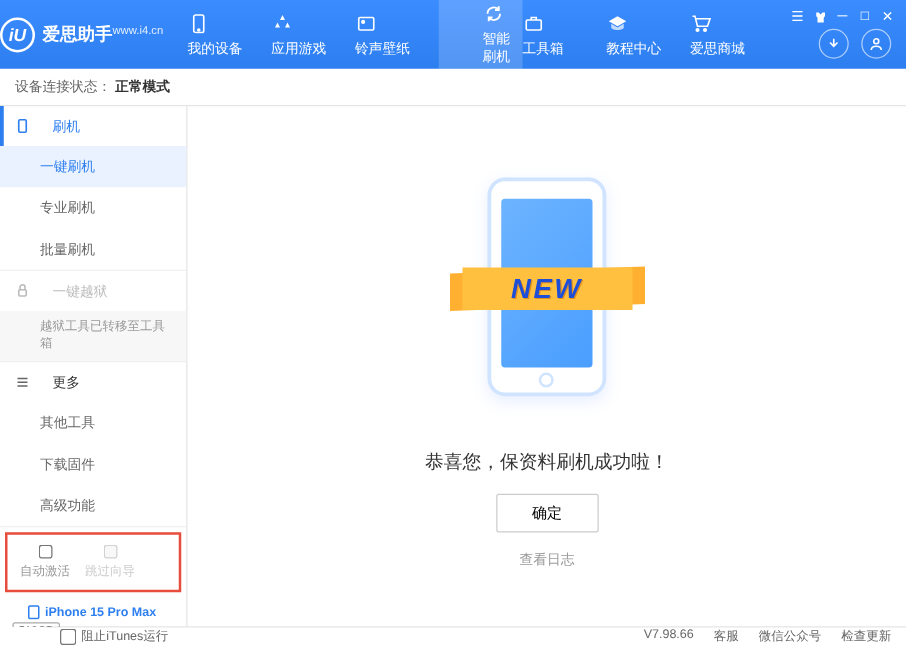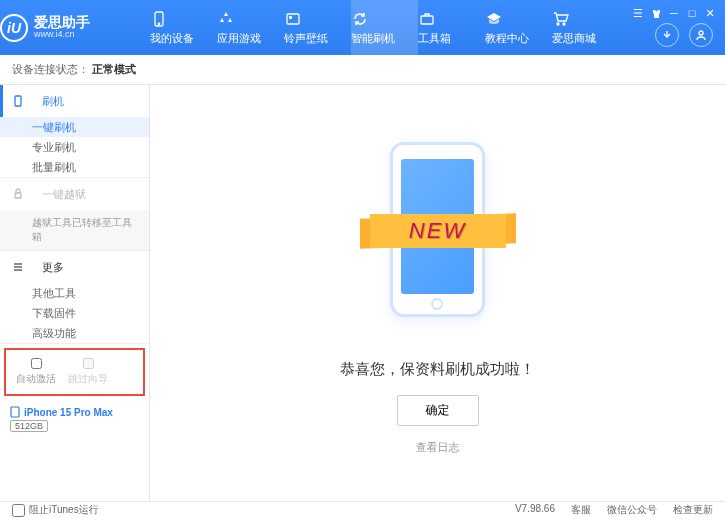--- a/index.html
+++ b/index.html
@@ -1,60 +1,60 @@
 <!DOCTYPE html>
 <html><head>
 <meta charset="utf-8">
 <style>
 *{margin:0;padding:0;box-sizing:border-box;font-family:"Microsoft YaHei",Arial,sans-serif;}
 body{width:725px;height:527px;overflow:hidden;background:#fff;}
 .header{height:55px;background:linear-gradient(to bottom,#3b8cff,#2d7ff0);display:flex;align-items:center;color:#fff;position:relative;}
 .logo-area{display:flex;align-items:center;padding:0 0;width:150px;}
 .logo-circle{width:28px;height:28px;border:2px solid #fff;border-radius:50%;display:flex;align-items:center;justify-content:center;font-weight:bold;font-style:italic;font-size:14px;margin-right:6px;}
-.logo-text{display:flex;flex-direction:column;line-height:1.1;}
+.logo-text{display:flex;flex-direction:row;line-height:1.1;}
 .logo-title{font-size:14px;font-weight:bold;}
 .logo-url{font-size:9px;opacity:0.85;}
 .nav{display:flex;height:100%;}
 .nav-item{width:67px;display:flex;flex-direction:column;align-items:flex-start;justify-content:center;font-size:11px;cursor:pointer;}
-.nav-item.active{background:rgba(255,255,255,0.18);}
+.nav-item.active{background:rgba(255,255,255,0.18);padding-left:35px;}
 .nav-icon{width:18px;height:18px;margin-bottom:3px;display:flex;align-items:center;justify-content:center;}
 .header-right{position:absolute;right:8px;top:6px;display:flex;align-items:center;gap:6px;}
 .win-ctrl{display:flex;gap:4px;font-size:11px;}
 .win-btn{width:14px;height:14px;display:flex;align-items:center;justify-content:center;cursor:pointer;}
 .header-circles{position:absolute;right:12px;bottom:8px;display:flex;gap:10px;}
 .circle-btn{width:24px;height:24px;border:1.5px solid rgba(255,255,255,0.6);border-radius:50%;display:flex;align-items:center;justify-content:center;cursor:pointer;}
 .status-bar{height:30px;border-bottom:1px solid #e5e5e5;display:flex;align-items:center;padding:13px 12px;font-size:11px;color:#666;}
 .status-val{color:#333;font-weight:bold;margin-left:3px;}
 .body{display:flex;height:416px;}
 .sidebar{width:150px;border-right:1px solid #e5e5e5;overflow-y:auto;font-size:11px;}
 .side-section{border-bottom:1px solid #f0f0f0;}
 .side-header{height:32px;display:flex;align-items:center;padding:0 12px;color:#333;cursor:pointer;gap:18px;}
 .side-header.active{border-left:3px solid #2d7ff0;color:#2d7ff0;padding-left:9px;}
-.side-item{height:20px;display:flex;align-items:center;padding-left:32px;color:#666;cursor:pointer;}
+.side-item{height:33px;display:flex;align-items:center;padding-left:32px;color:#666;cursor:pointer;}
 .side-item.active{background:#eaf2ff;color:#2d7ff0;}
 .side-note{padding:6px 12px 6px 32px;color:#999;font-size:10px;background:#f7f7f7;line-height:1.4;}
 .checkbox-row{padding:8px 10px;display:flex;gap:12px;border:2px solid #e74c3c;margin:4px;}
 .cb{display:flex;align-items:center;gap:3px;color:#999;font-size:10px;flex-direction:column;}
 .cb.disabled{color:#ccc;}
 .cb input{width:11px;height:11px;}
 .device-info{padding:6px 10px;font-size:10px;}
-.device-name{color:#2d7ff0;font-weight:bold;display:flex;align-items:center;gap:4px;}
+.device-name{color:#2d7ff0;font-weight:bold;display:flex;align-items:center;gap:4px;margin-left:12px;}
 .storage-badge{display:inline-block;border:1px solid #aaa;padding:0 4px;font-size:9px;color:#666;margin-top:2px;border-radius:2px;}
 .main{flex:1;display:flex;flex-direction:column;align-items:center;justify-content:center;position:relative;}
 .phone-illust{width:140px;height:210px;position:relative;margin-bottom:18px;}
 .phone-body{width:95px;height:175px;background:#fff;border:3px solid #d0e4ff;border-radius:14px;position:absolute;left:22px;top:10px;box-shadow:0 4px 12px rgba(100,150,255,0.15);}
 .phone-screen{position:absolute;inset:14px 8px 20px 8px;background:linear-gradient(135deg,#6db4ff,#4a9eff);border-radius:3px;}
 .phone-home{width:12px;height:12px;border:2px solid #d0e4ff;border-radius:50%;position:absolute;bottom:4px;left:50%;transform:translateX(-50%);}
 .new-ribbon{position:absolute;left:-8px;top:78px;width:156px;height:42px;}
 .ribbon-back{position:absolute;inset:6px 0;background:#ffb030;transform:skewY(-2deg);}
-.ribbon-front{position:absolute;inset:4px 10px;background:#ffc040;display:flex;align-items:center;justify-content:center;color:#be185d;font-weight:400;font-size:22px;font-style:italic;letter-spacing:2px;text-shadow:1px 1px 0 #e09020;}
+.ribbon-front{position:absolute;inset:4px 10px;background:#ffc040;display:flex;align-items:center;justify-content:center;color:#1d4ed8;font-weight:700;font-size:22px;font-style:italic;letter-spacing:2px;text-shadow:1px 1px 0 #e09020;}
 .success-text{font-size:15px;color:#333;margin-bottom:16px;}
 .ok-btn{padding:6px 28px;border:1px solid #ccc;background:#fff;font-size:12px;cursor:pointer;border-radius:2px;}
 .log-link{margin-top:14px;font-size:11px;color:#999;cursor:pointer;}
-.footer{height:16px;border-top:1px solid #e5e5e5;display:flex;align-items:flex-end;padding:0 12px;font-size:10px;color:#666;justify-content:space-between;}
+.footer{height:16px;border-top:1px solid #e5e5e5;display:flex;align-items:flex-start;padding:0 12px;font-size:10px;color:#666;justify-content:space-between;margin-left:36px;}
 .footer-left{display:flex;align-items:center;gap:4px;}
 .footer-right{display:flex;gap:16px;}
 .footer-right span{cursor:pointer;}
 svg{display:block;}
 </style>
 </head>
 <body>
 
 <div class="header">
   <div class="logo-area">

